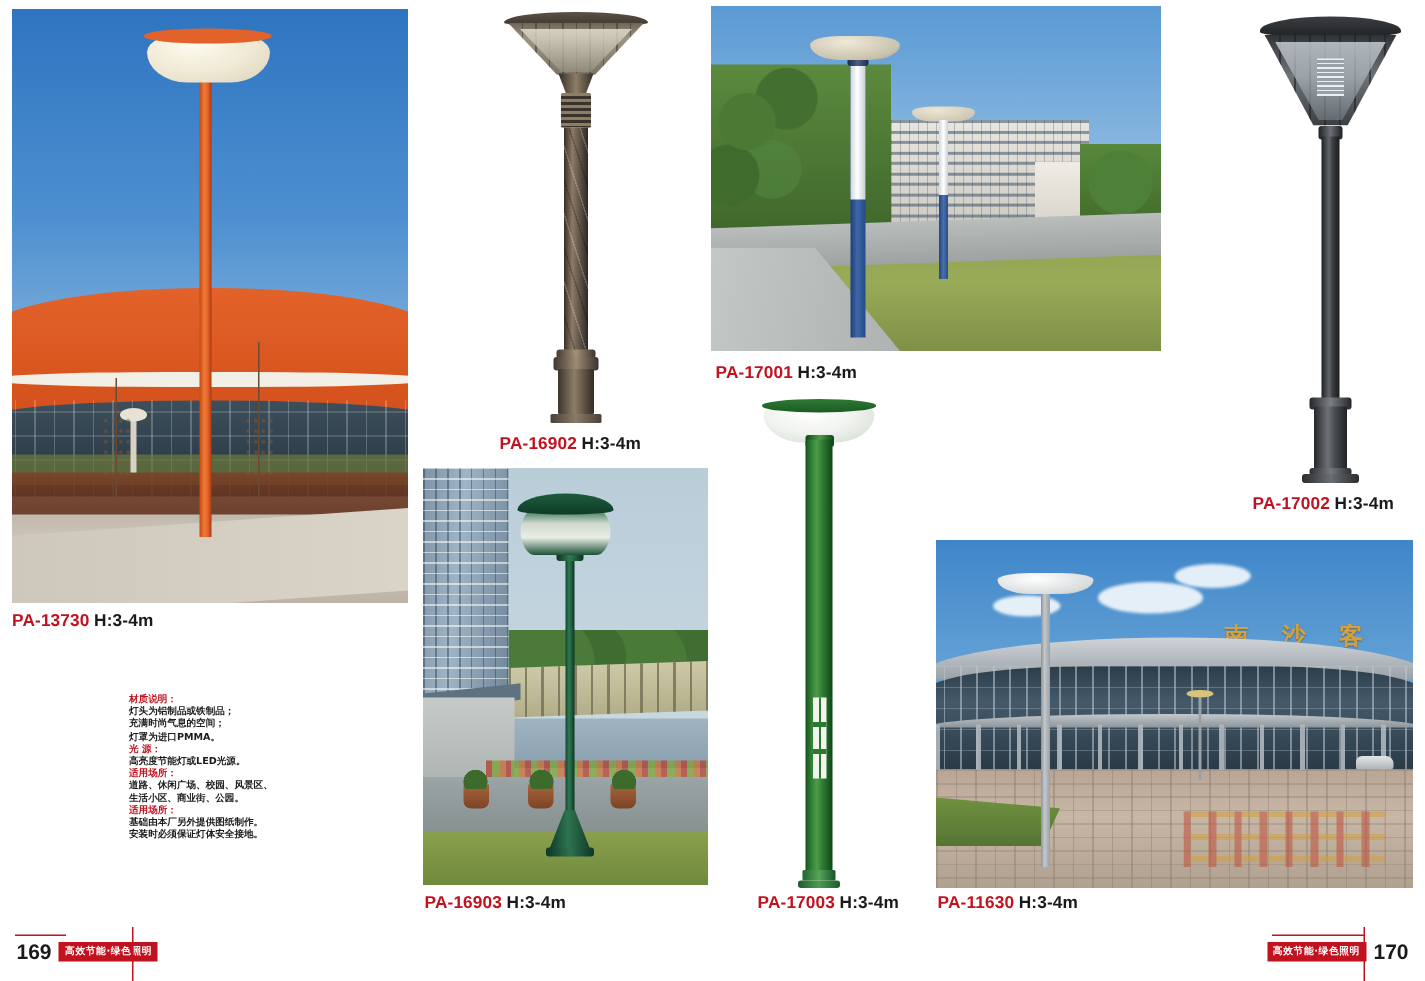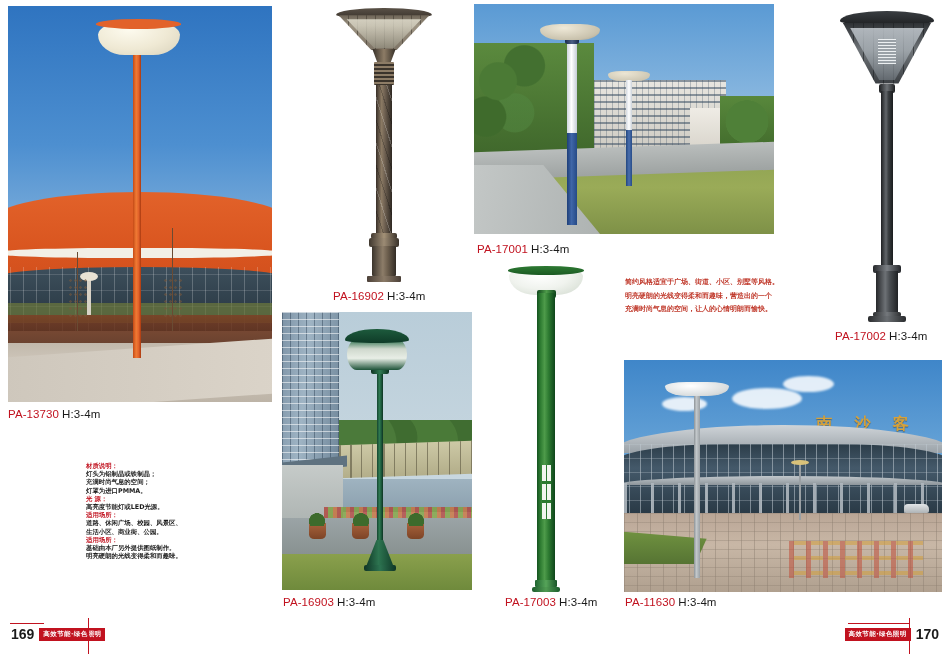--- a/index.html
+++ b/index.html
@@ -9,21 +9,21 @@
     font-family:"Liberation Sans","DejaVu Sans",sans-serif;
     overflow:hidden;position:relative;
   }
   .page{position:absolute;inset:0;}
 
   
   .photo{position:absolute;overflow:hidden;background:#cfd8e0;}
   .prod{position:absolute;overflow:hidden;background:#ffffff;}
 
   
-  .cap{position:absolute;white-space:nowrap;font-size:11.5px;font-weight:normal;letter-spacing:.1px;}
+  .cap{position:absolute;white-space:nowrap;font-size:11.5px;font-weight:bold;letter-spacing:.1px;}
   .cap .code{color:#c1121f;}
   .cap .h{color:#1a1a1a;margin-left:3px;}
 
   
   .spec{position:absolute;left:86px;top:462px;width:150px;line-height:1.28;}
   .spec div{font-size:6.4px;color:#1c1c1c;white-space:nowrap;
             font-family:"DejaVu Sans","Liberation Sans",sans-serif;font-weight:bold;}
   .spec div.hd{color:#c1121f;}
 
   
@@ -465,28 +465,23 @@
     <div>灯头为铝制品或铁制品；</div>
     <div>充满时尚气息的空间；</div>
     <div>灯罩为进口PMMA。</div>
     <div class="hd">光    源：</div>
     <div>高亮度节能灯或LED光源。</div>
     <div class="hd">适用场所：</div>
     <div>道路、休闲广场、校园、风景区、</div>
     <div>生活小区、商业街、公园。</div>
     <div class="hd">适用场所：</div>
     <div>基础由本厂另外提供图纸制作。</div>
-    <div>明亮硬朗的光线变得柔和而趣味。</div>
-  </div>
-
-  <div class="blurb">
-    <div>简约风格适宜于广场、街道、小区、别墅等风格。</div>
-    <div>明亮硬朗的光线变得柔和而趣味，营造出的一个</div>
-    <div>充满时尚气息的空间，让人的心情明朗而愉快。</div>
-  </div>
+    <div>安装时必须保证灯体安全接地。</div>
+  </div>
+
 
   <div class="footer foot-left">
     <span class="pnum">169</span>
     <span class="fbar">高效节能·绿色照明</span>
   </div>
   <div class="rule" style="left:10px;bottom:30px;width:34px;"></div>
   <div class="vrule" style="left:88px;bottom:0;height:36px;"></div>
 
   <div class="footer foot-right">
     <span class="fbar">高效节能·绿色照明</span>

